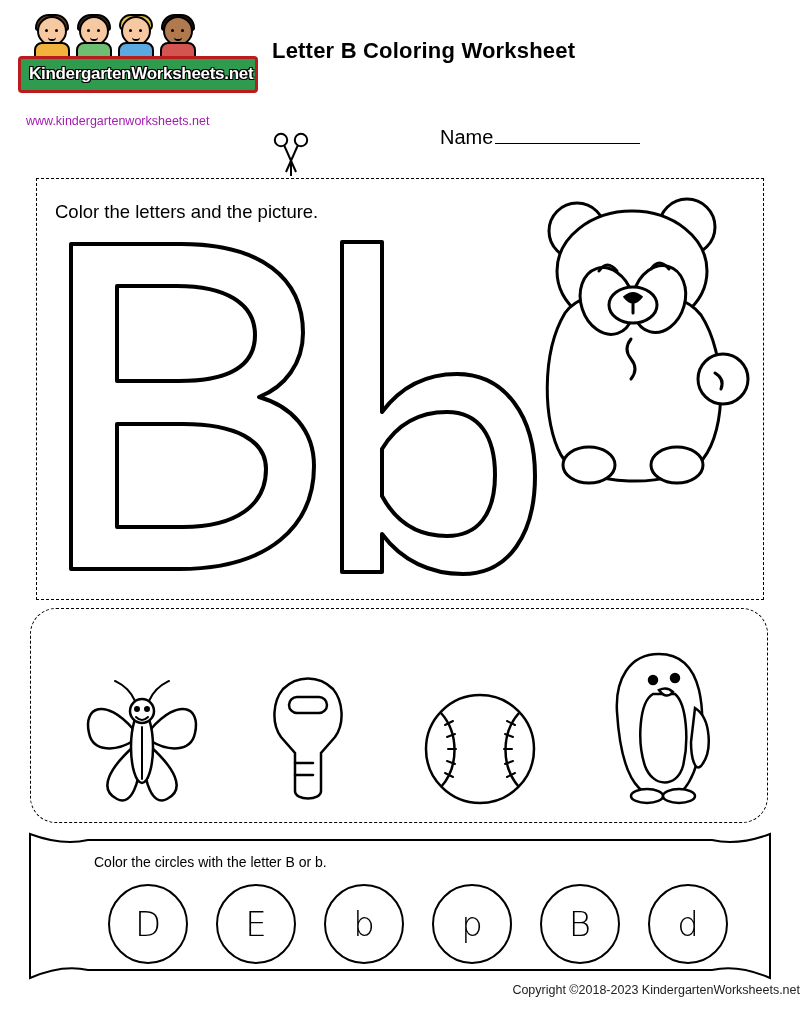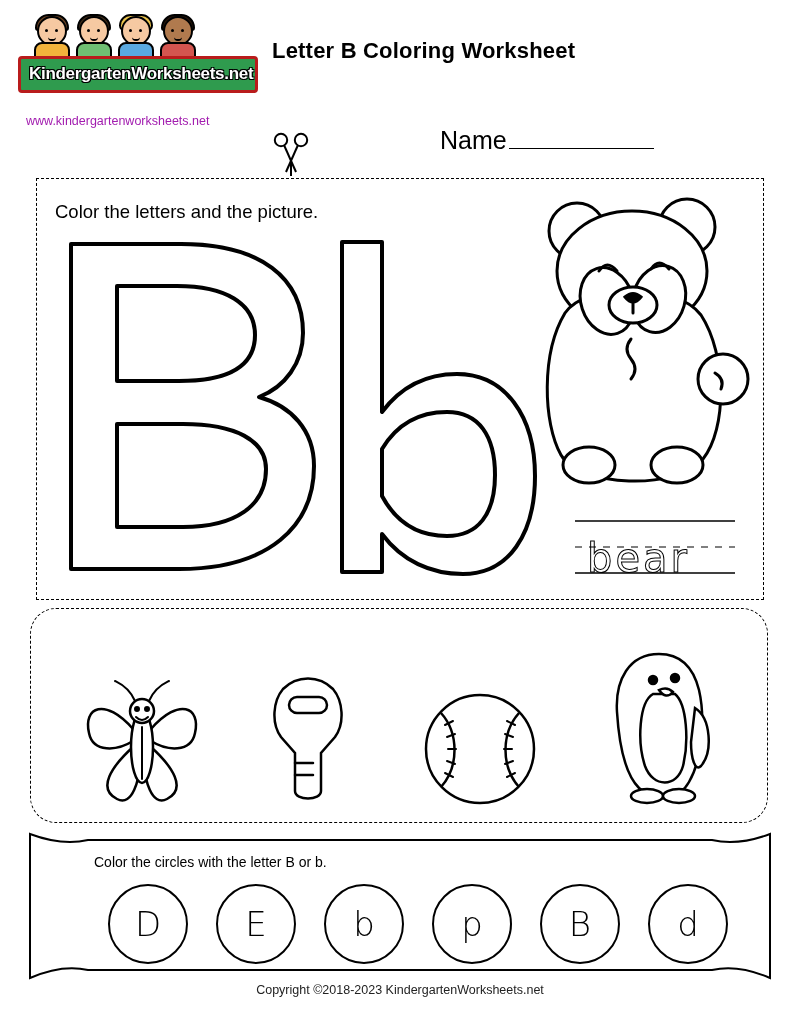--- a/index.html
+++ b/index.html
@@ -129,21 +129,21 @@
     left: 272px;
     top: 38px;
     font-size: 22px;
     font-weight: bold;
     letter-spacing: 0.2px;
   }
   .name-line {
     position: absolute;
     left: 440px;
     top: 126px;
-    font-size: 25px;
+    font-size: 20px;
   }
   .name-line .rule {
     display: inline-block;
     width: 145px;
     border-bottom: 1.6px solid #000;
     height: 14px;
     margin-left: 2px;
   }
 
   
@@ -262,21 +262,21 @@
     font-family: "DejaVu Sans", sans-serif;
     font-weight: 300;
   }
 
   
   .footer {
     position: absolute;
     left: 0;
     top: 982px;
     width: 800px;
-    text-align: center;
+    text-align: right;
     font-size: 12.5px;
     line-height: 17px;
     color: #222;
   }
 </style>
 </head>
 <body>
 
 <div class="header">
 
@@ -388,28 +388,20 @@
         <path d="M98 104 q8 -7 16 0 q-8 10 -16 0 Z" fill="#000"></path>
         <path d="M106 110 L106 120"></path>
 
         <path d="M104 146 q-8 10 0 20 q8 10 0 20"></path>
 
         <path d="M188 180 q10 6 6 16"></path>
       </g>
     </svg>
   </div>
 
-  <div class="bear-word">
-    <svg viewBox="0 0 160 64" width="160" height="64">
-      <line x1="0" y1="4" x2="160" y2="4" stroke="#000" stroke-width="1.6"></line>
-      <line x1="0" y1="30" x2="160" y2="30" stroke="#000" stroke-width="1.2" stroke-dasharray="7 7"></line>
-      <line x1="0" y1="56" x2="160" y2="56" stroke="#000" stroke-width="1.6"></line>
-      <text x="12" y="55" font-family="'DejaVu Sans',sans-serif" font-size="40" fill="none" stroke="#000" stroke-width="1" letter-spacing="3">bear</text>
-    </svg>
-  </div>
 </div>
 
 <div class="section2">
   <div class="s2-frame"></div>
 
   <div class="s2-pics">
 
     <div>
       <svg viewBox="0 0 130 140" width="130" height="140">
         <g fill="#fff" stroke="#000" stroke-width="2.5">

